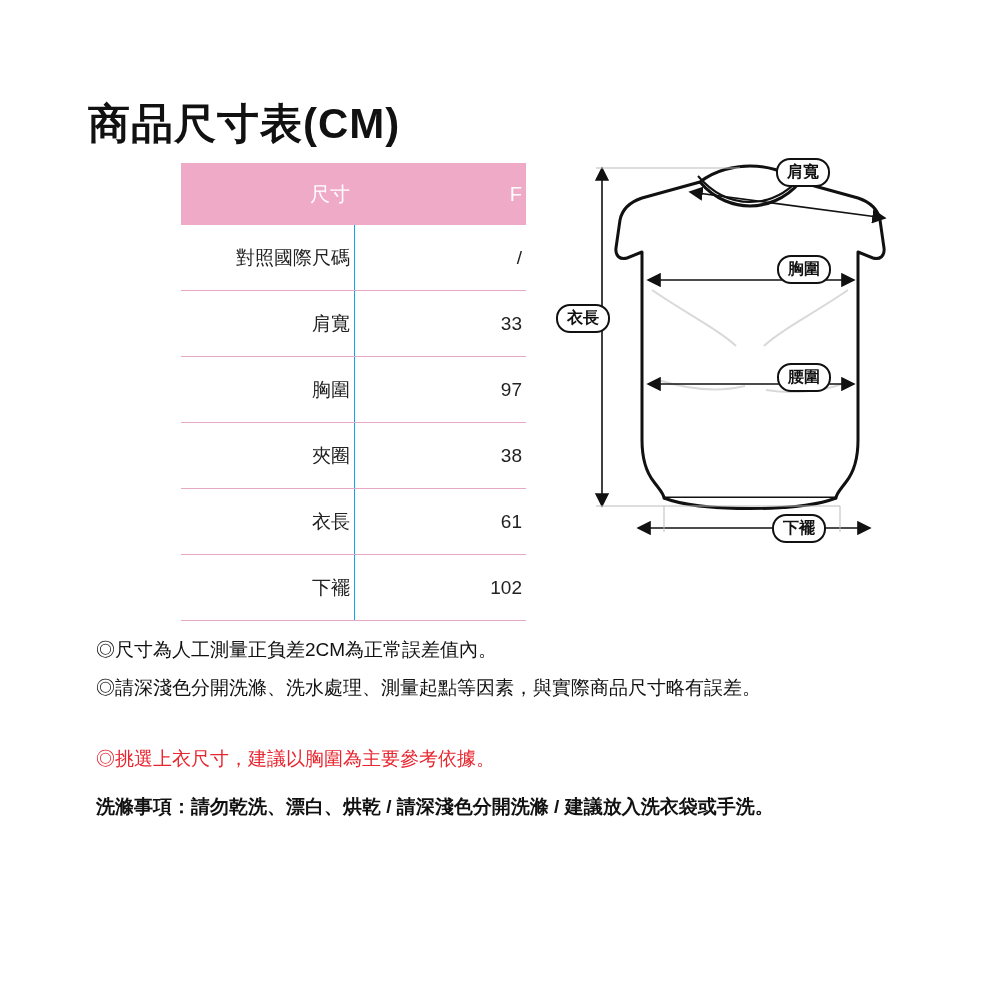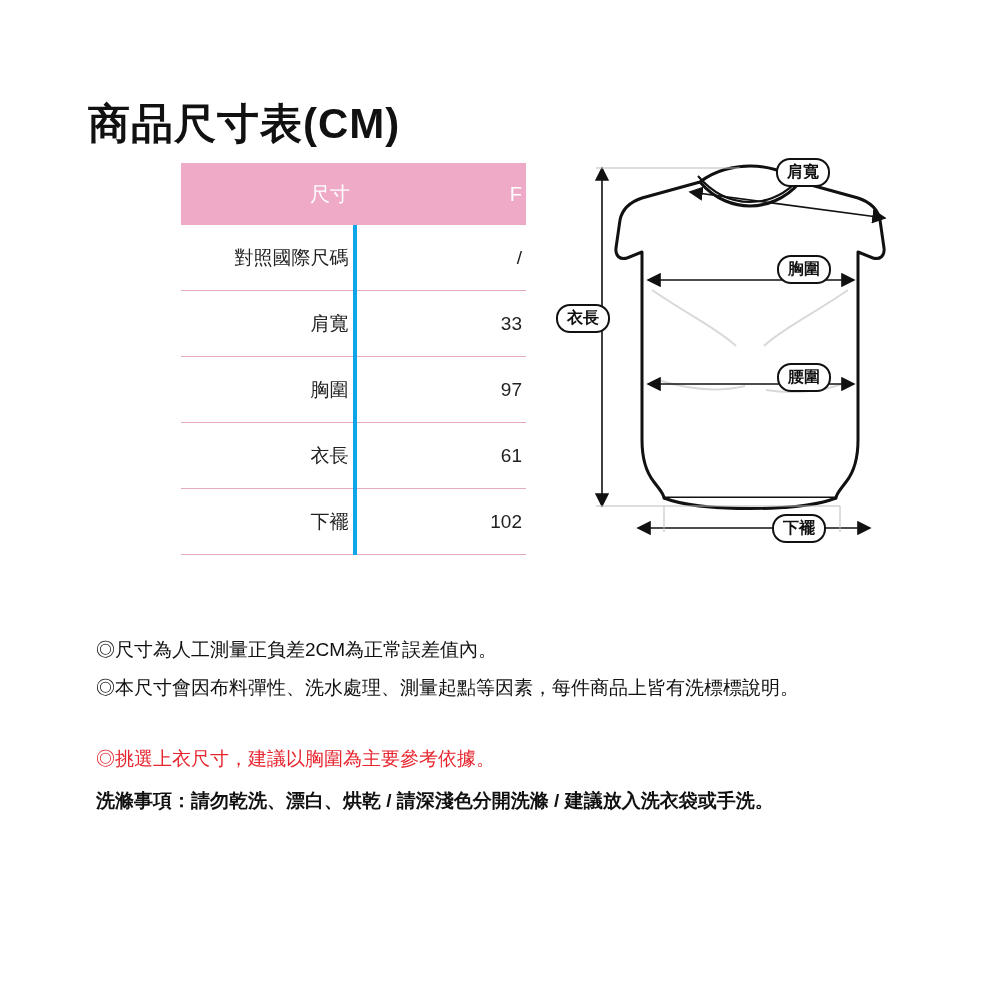--- a/index.html
+++ b/index.html
@@ -53,21 +53,21 @@
   }
   .size-table tr.header-row td {
     background: #eeaac6;
     color: #ffffff;
     font-size: 20px;
     border-bottom: none;
     height: 54px;
   }
   .size-table td.col-label {
     width: 165px;
-    border-right: 4px solid #0ea5e9;
+    border-right: 1px solid #0ea5e9;
   }
   .size-table tr.header-row td.col-label {
     border-right: 1px solid #eeaac6;
   }
   .size-table td.col-value {
     width: 163px;
   }
   .size-table tr.last-row td {
     border-bottom: 1px solid #e6a9c4;
   }
@@ -109,21 +109,21 @@
   }
   .notes p {
     margin: 0 0 10px 0;
     font-size: 19px;
     line-height: 1.45;
     color: #111111;
     white-space: nowrap;
   }
   .notes p.red { color: #e8262f; margin-top: 44px; }
   .notes p.bold { font-weight: bold; }
-  .notes p.gap-top { margin-top: 14px; }
+  .notes p.gap-top { margin-top: 20px; }
 </style>
 </head>
 <body>
 
 <div class="page">
 
   <div class="title">商品尺寸表(CM)</div>
 
   <table class="size-table">
     <tbody>
@@ -135,20 +135,24 @@
       <td class="col-label">對照國際尺碼</td>
       <td class="col-value">/</td>
     </tr>
     <tr>
       <td class="col-label">肩寬</td>
       <td class="col-value">33</td>
     </tr>
     <tr>
       <td class="col-label">胸圍</td>
       <td class="col-value">97</td>
+    </tr>
+    <tr>
+      <td class="col-label">夾圈</td>
+      <td class="col-value">38</td>
     </tr>
     <tr>
       <td class="col-label">衣長</td>
       <td class="col-value">61</td>
     </tr>
     <tr class="last-row">
       <td class="col-label">下襬</td>
       <td class="col-value">102</td>
     </tr>
   </tbody>
@@ -214,18 +218,18 @@
 
     <div class="tag tag-shoulder">肩寬</div>
     <div class="tag tag-bust">胸圍</div>
     <div class="tag tag-length">衣長</div>
     <div class="tag tag-waist">腰圍</div>
     <div class="tag tag-hem">下襬</div>
   </div>
 
   <div class="notes">
     <p>◎尺寸為人工測量正負差2CM為正常誤差值內。</p>
-    <p>◎本尺寸會因布料彈性、洗水處理、測量起點等因素，每件商品上皆有洗標標說明。</p>
+    <p>◎請深淺色分開洗滌、洗水處理、測量起點等因素，與實際商品尺寸略有誤差。</p>
     <p class="red">◎挑選上衣尺寸，建議以胸圍為主要參考依據。</p>
     <p class="bold gap-top">洗滌事項：請勿乾洗、漂白、烘乾 / 請深淺色分開洗滌 / 建議放入洗衣袋或手洗。</p>
   </div>
 
 </div>
 
 </body></html>

